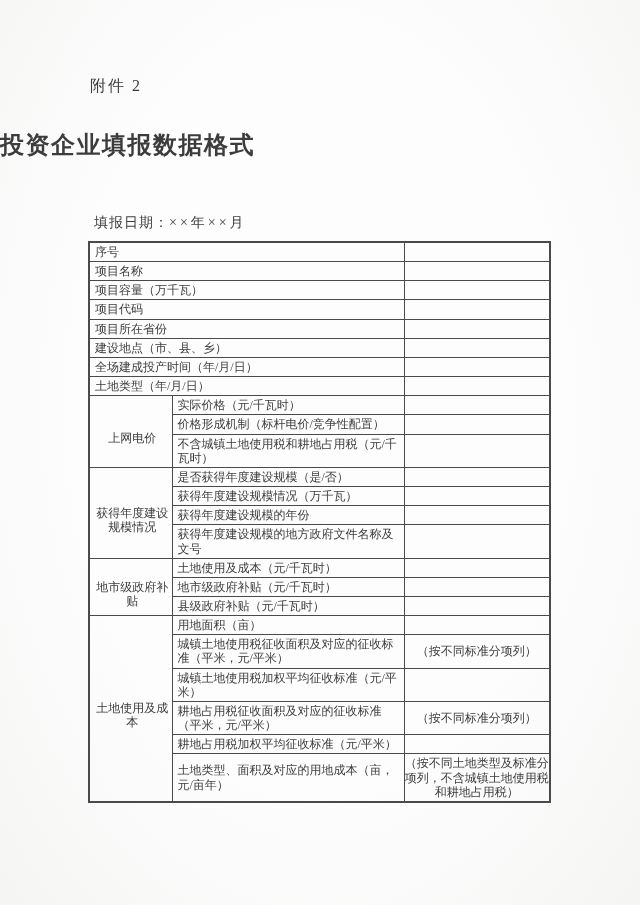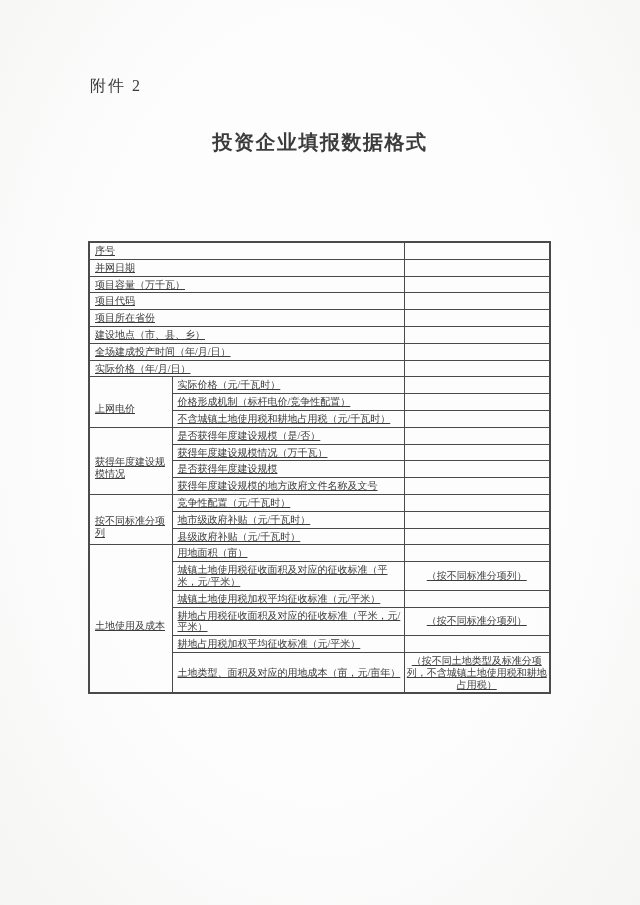--- a/index.html
+++ b/index.html
@@ -19,22 +19,21 @@
     left: 90px;
     top: 76px;
     font-size: 16px;
     letter-spacing: 2px;
   }
   .doc-title {
     position: absolute;
     left: 0;
     top: 129px;
     width: 100%;
-    text-align: center;
-    font-size: 20px;
+    font-size: 24px;
     font-weight: bold;
     letter-spacing: 1.5px;
   }
   .date-line {
     position: absolute;
     left: 94px;
     top: 214px;
     font-size: 14px;
     letter-spacing: 1px;
   }
@@ -49,63 +48,65 @@
     border-collapse: collapse;
     table-layout: fixed;
     width: 461px;
     border: 2px solid #4a4a4a;
   }
   col.c1 { width: 83px; }
   col.c2 { width: 232px; }
   col.c3 { width: 146px; }
   table.report td {
     border: 1px solid #4a4a4a;
-    font-size: 10px;
+    font-size: 12px;
     line-height: 1.18;
     vertical-align: middle;
     word-break: break-all;
     height: 16px;
-    text-decoration: underline;
   }
   td.label-cell {
     padding: 2px 1px 2px 5px;
     text-align: left;
   }
   td.group-cell {
     padding: 16px 2px 2px 5px;
-    text-align: left;
+    text-align: center;
   }
   td.value-cell {
     padding: 2px 0;
     text-align: center;
   }
 </style>
 </head>
 <body>
 
 <div class="page">
   <div class="attachment-label">附件 2</div>
 
   <div class="doc-title">投资企业填报数据格式</div>
 
+  <div class="date-line">
+    <span>填报日期：</span><span class="date-value">××年××月</span>
+  </div>
 
   <div class="table-wrap">
     <table class="report">
       <colgroup>
         <col class="c1">
           <col class="c2">
           <col class="c3">
       </colgroup>
       <tbody>
           <tr>
             <td class="label-cell" colspan="2">序号</td>
             <td class="value-cell"></td>
           </tr>
           <tr>
-            <td class="label-cell" colspan="2">并网日期</td>
+            <td class="label-cell" colspan="2">项目名称</td>
             <td class="value-cell"></td>
           </tr>
           <tr>
             <td class="label-cell" colspan="2">项目容量（万千瓦）</td>
             <td class="value-cell"></td>
           </tr>
           <tr>
             <td class="label-cell" colspan="2">项目代码</td>
             <td class="value-cell"></td>
           </tr>
@@ -115,21 +116,21 @@
           </tr>
           <tr>
             <td class="label-cell" colspan="2">建设地点（市、县、乡）</td>
             <td class="value-cell"></td>
           </tr>
           <tr>
             <td class="label-cell" colspan="2">全场建成投产时间（年/月/日）</td>
             <td class="value-cell"></td>
           </tr>
           <tr>
-            <td class="label-cell" colspan="2">实际价格（年/月/日）</td>
+            <td class="label-cell" colspan="2">土地类型（年/月/日）</td>
             <td class="value-cell"></td>
           </tr>
           <tr>
             <td class="group-cell" rowspan="3">上网电价</td>
             <td class="label-cell">实际价格（元/千瓦时）</td>
             <td class="value-cell"></td>
           </tr>
           <tr>
             <td class="label-cell">价格形成机制（标杆电价/竞争性配置）</td>
             <td class="value-cell"></td>
@@ -141,30 +142,30 @@
           <tr>
             <td class="group-cell" rowspan="4">获得年度建设规模情况</td>
             <td class="label-cell">是否获得年度建设规模（是/否）</td>
             <td class="value-cell"></td>
           </tr>
           <tr>
             <td class="label-cell">获得年度建设规模情况（万千瓦）</td>
             <td class="value-cell"></td>
           </tr>
           <tr>
-            <td class="label-cell">是否获得年度建设规模</td>
+            <td class="label-cell">获得年度建设规模的年份</td>
             <td class="value-cell"></td>
           </tr>
           <tr>
             <td class="label-cell">获得年度建设规模的地方政府文件名称及文号</td>
             <td class="value-cell"></td>
           </tr>
           <tr>
-            <td class="group-cell" rowspan="3">按不同标准分项列</td>
-            <td class="label-cell">竞争性配置（元/千瓦时）</td>
+            <td class="group-cell" rowspan="3">地市级政府补贴</td>
+            <td class="label-cell">土地使用及成本（元/千瓦时）</td>
             <td class="value-cell"></td>
           </tr>
           <tr>
             <td class="label-cell">地市级政府补贴（元/千瓦时）</td>
             <td class="value-cell"></td>
           </tr>
           <tr>
             <td class="label-cell">县级政府补贴（元/千瓦时）</td>
             <td class="value-cell"></td>
           </tr>

